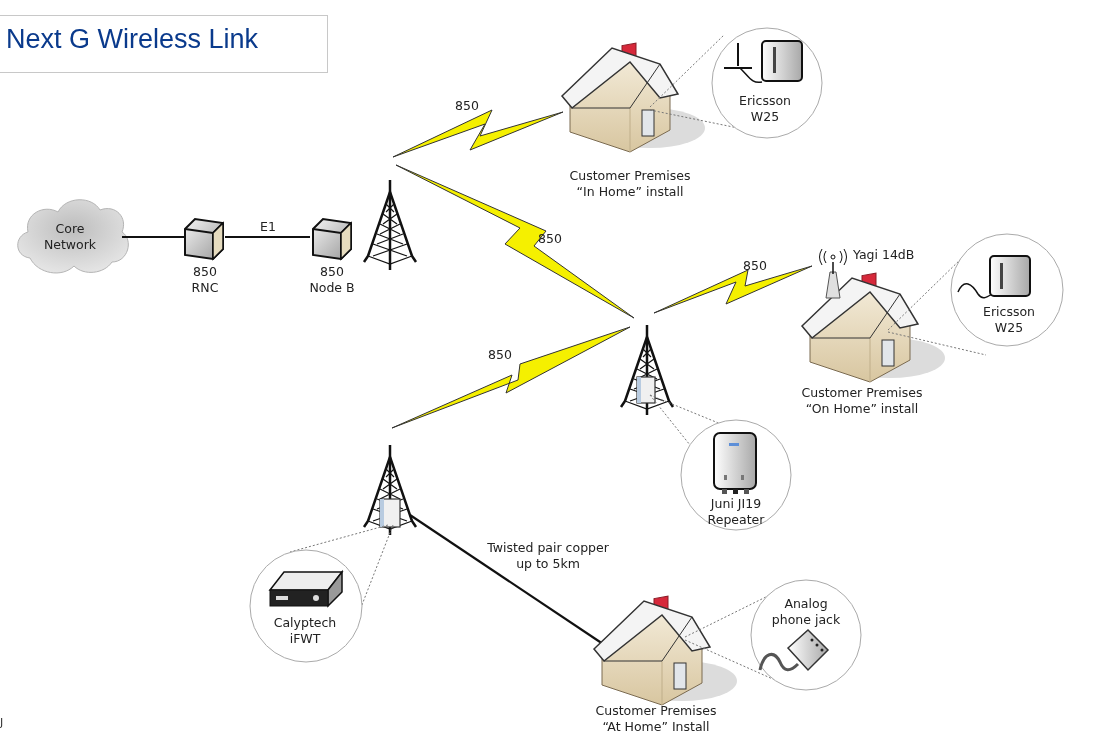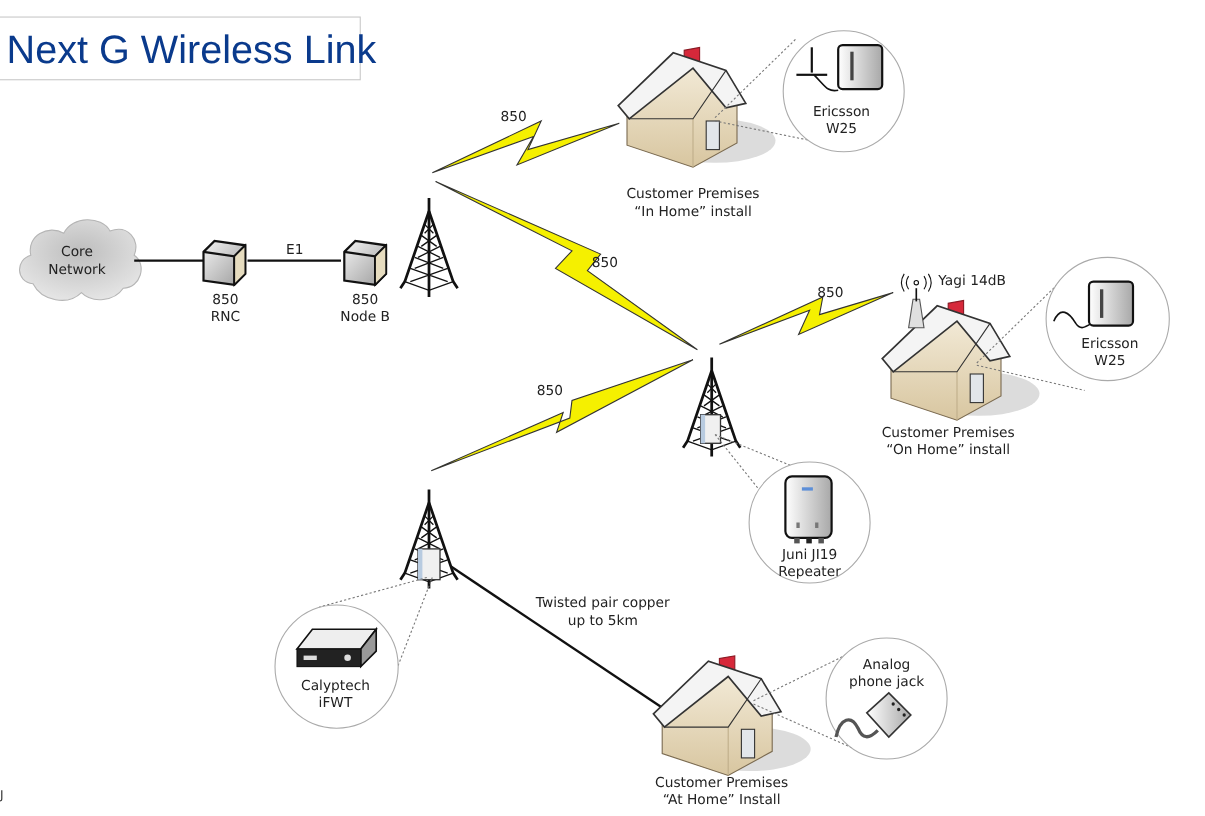--- a/index.html
+++ b/index.html
@@ -1,18 +1,18 @@
 <!DOCTYPE html>
 <html><head>
 <meta charset="utf-8">
 <style>
   html, body { margin:0; padding:0; background:#ffffff; }
   body { width:1095px; height:742px; position:relative; overflow:hidden; font-family:"DejaVu Sans", sans-serif; }
   #title-box { position:absolute; left:-2px; top:15px; width:330px; height:58px; border:1px solid #c8c8c8; box-sizing:border-box; }
-  #title { position:absolute; left:6px; top:24px; font-family:"Liberation Sans", sans-serif; font-size:36px; color:#0a3a8c; white-space:nowrap; }
+  #title { position:absolute; left:6px; top:24px; font-family:"Liberation Sans", sans-serif; font-size:27px; color:#0a3a8c; white-space:nowrap; }
   svg#diagram { position:absolute; left:0; top:0; }
   .lbl { font-family:"DejaVu Sans", sans-serif; font-size:12.5px; fill:#222; }
   .lbl-c { text-anchor:middle; }
   #footer-mark { position:absolute; left:0; top:716px; font-size:11px; color:#333; }
 </style>
 </head>
 <body>
 
 <div id="title-box"></div>
 <div id="title">Next G Wireless Link</div>

